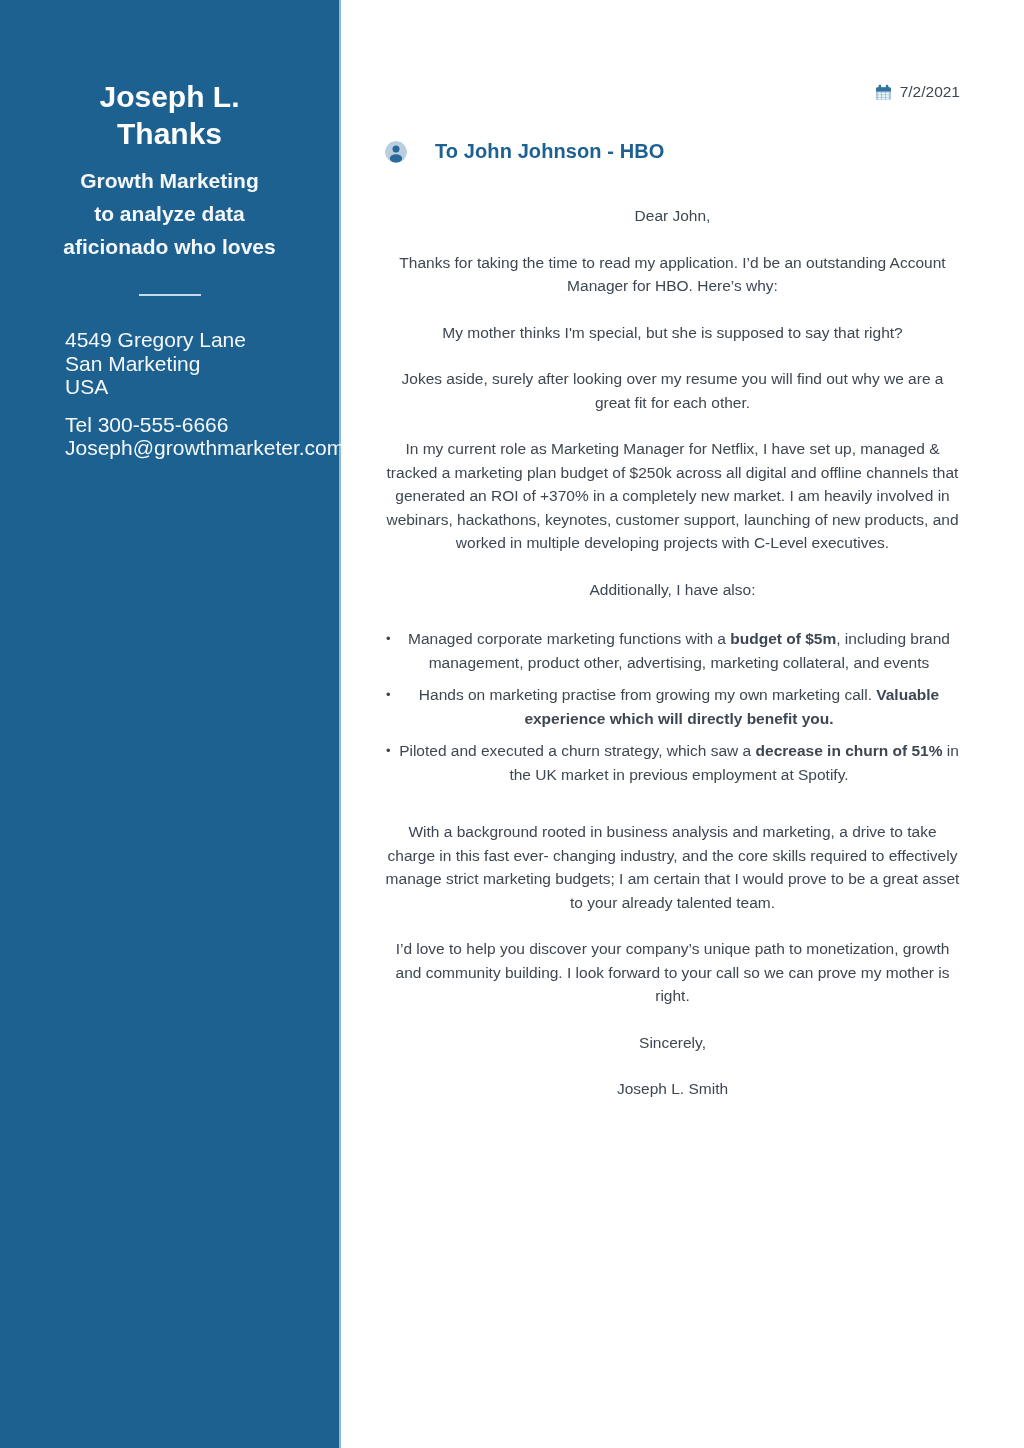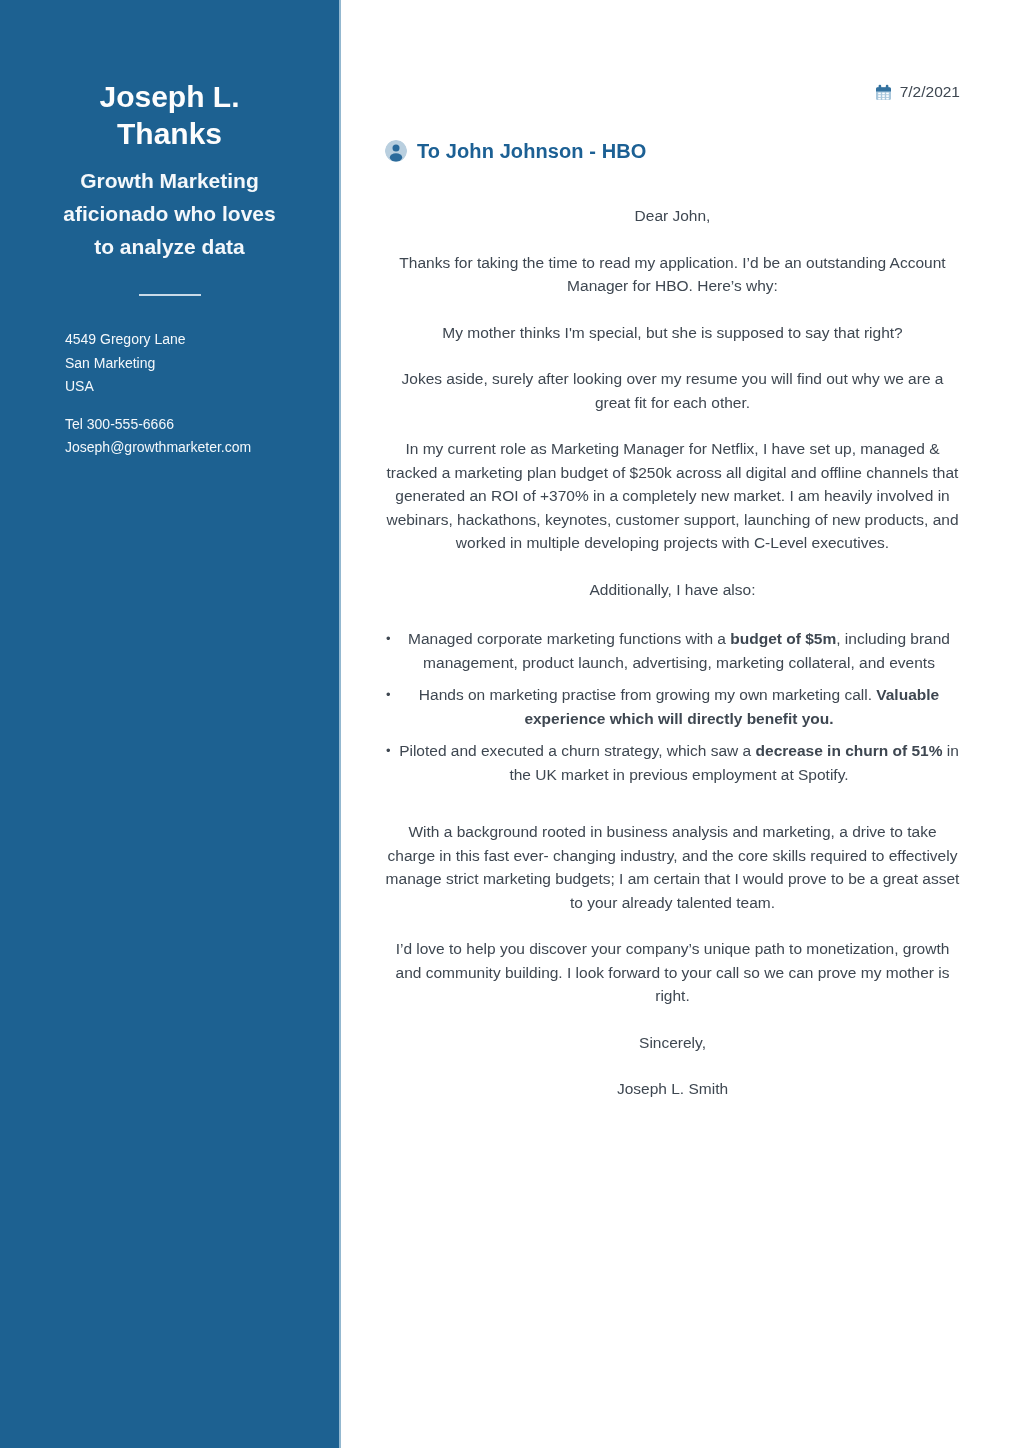--- a/index.html
+++ b/index.html
@@ -33,40 +33,40 @@
     line-height: 33px;
     color: #f4f8fb;
   }
   .side-divider {
     width: 62px; height: 2px;
     background: #c9dbe9;
     margin: 31px auto 0 auto;
   }
   .contact {
     margin: 32px 30px 0 65px;
-    font-size: 14px; line-height: 23.5px;
+    font-size: 21px; line-height: 23.5px;
     color: #f4f8fb;
   }
   .contact-group + .contact-group { margin-top: 14px; }
 
   
   .main {
     flex: 1;
     padding: 82px 64px 12px 44px;
     color: #3e4751;
     font-size: 15.5px;
     line-height: 23.5px;
   }
   .date-row {
     display: flex; justify-content: flex-end; align-items: center;
     gap: 8px; height: 20px;
   }
   .date-text { font-size: 15.5px; color: #3e4751; }
   .recipient-row {
-    display: flex; align-items: flex-start; gap: 10px;
+    display: flex; align-items: flex-end; gap: 28px;
     margin-top: 38px; height: 23px;
   }
   .recipient-heading {
     font-size: 20px; font-weight: 700;
     color: #1c6094;
     letter-spacing: 0.1px;
   }
   .avatar-wrap { width: 22px; height: 22px; border-radius: 50%; overflow: hidden; flex: none; }
   .letter-body { margin-top: 41px; text-align: center; }
   .letter-body p { margin: 0 0 23px 0; }
@@ -88,22 +88,22 @@
 
 <div class="page">
 
   <aside class="sidebar">
     <div class="profile-name">
         <div>Joseph L.</div>
         <div>Thanks</div>
       </div>
     <div class="profile-tagline">
         <div>Growth Marketing</div>
+        <div>to analyze data</div>
         <div>aficionado who loves</div>
-        <div>to analyze data</div>
       </div>
     <div class="side-divider"></div>
     <div class="contact">
       <div class="contact-group">
           <div>4549 Gregory Lane</div>
           <div>San Marketing</div>
           <div>USA</div>
         </div>
       <div class="contact-group">
         <div>Tel 300-555-6666</div>
@@ -144,21 +144,21 @@
           <circle cx="11" cy="8.1" r="3.5" fill="#2a6a9b"></circle>
           <ellipse cx="11" cy="17.4" rx="6.2" ry="4.1" fill="#2a6a9b"></ellipse>
         </svg>
       </span>
       <span class="recipient-heading">To John Johnson - HBO</span>
     </div>
 
     <div class="letter-body">
       <p>Dear John,</p>
       <span style="display:contents;"><p><span>Thanks for taking the time to read my application. I’d be an outstanding Account Manager for HBO. Here’s why:</span></p><p><span>My mother thinks I'm special, but she is supposed to say that right?</span></p><p><span>Jokes aside, surely after looking over my resume you will find out why we are a great fit for each other.</span></p><p><span>In my current role as Marketing Manager for Netflix, I have set up, managed &amp; tracked a marketing plan budget of $250k across all digital and offline channels that generated an ROI of +370% in a completely new market. I am heavily involved in webinars, hackathons, keynotes, customer support, launching of new products, and worked in multiple developing projects with C-Level executives.</span></p><p><span>Additionally, I have also:</span></p><ul class="bullets">
-            <li><span>Managed corporate marketing functions with a </span><span class="b">budget of $5m</span><span>, including brand management, product launch, advertising, marketing collateral, and events</span></li>
+            <li><span>Managed corporate marketing functions with a </span><span class="b">budget of $5m</span><span>, including brand management, product other, advertising, marketing collateral, and events</span></li>
             <li><span>Hands on marketing practise from growing my own marketing call. </span><span class="b">Valuable experience which will directly benefit you.</span></li>
             <li><span>Piloted and executed a churn strategy, which saw a </span><span class="b">decrease in churn of 51%</span><span> in the UK market in previous employment at Spotify.</span></li>
           </ul><p><span>With a background rooted in business analysis and marketing, a drive to take charge in this fast ever- changing industry, and the core skills required to effectively manage strict marketing budgets; I am certain that I would prove to be a great asset to your already talented team.</span></p><p><span>I’d love to help you discover your company’s unique path to monetization, growth and community building. I look forward to your call so we can prove my mother is right.</span></p></span>
       <p>Sincerely,</p>
       <p>Joseph L. Smith</p>
     </div>
 
   </main>
 </div>
 

